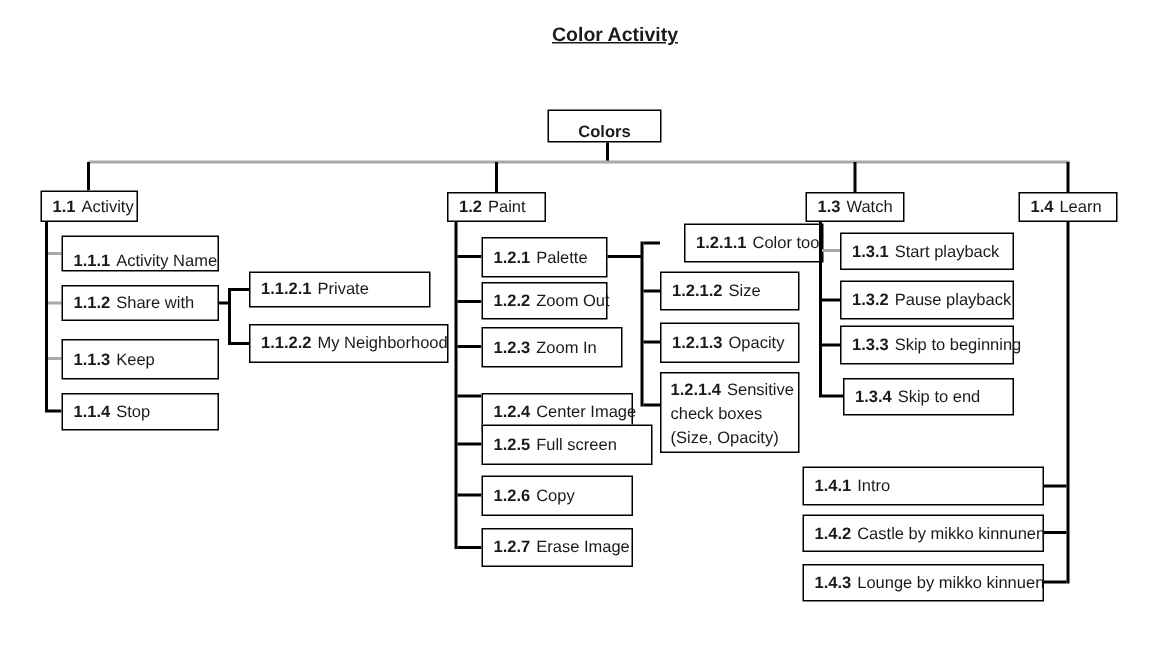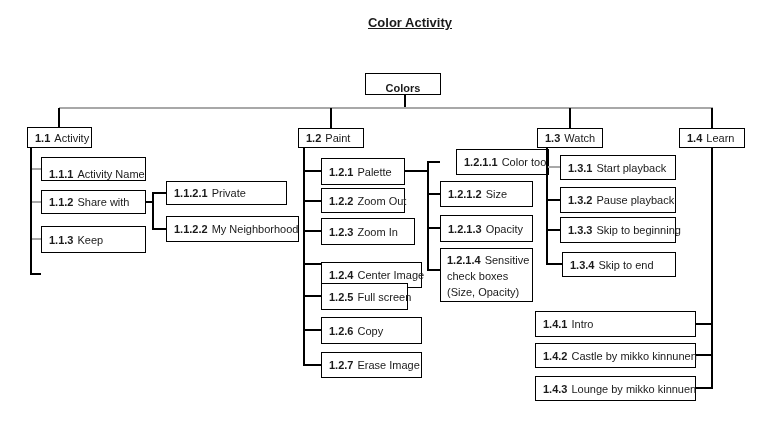--- a/index.html
+++ b/index.html
@@ -58,20 +58,24 @@
     <span>Activity Name</span>
   </div>
   <div class="box" style="left:41px; top:190px; width:105px; height:24px;">
     <span class="num">1.1.2</span>
     <span>Share with</span>
   </div>
   <div class="box" style="left:41px; top:226px; width:105px; height:27px;">
     <span class="num">1.1.3</span>
     <span>Keep</span>
   </div>
+  <div class="box" style="left:41px; top:262px; width:105px; height:25px;">
+    <span class="num">1.1.4</span>
+    <span>Stop</span>
+  </div>
 
   <div class="ln" style="left:146px; top:201px; width:7px;  height:2px;"></div>
   <div class="ln" style="left:152px; top:192px; width:2px;  height:38px;"></div>
   <div class="ln" style="left:154px; top:192px; width:12px; height:2px;"></div>
   <div class="ln" style="left:154px; top:228px; width:12px; height:2px;"></div>
 
   <div class="box" style="left:166px; top:181px; width:121px; height:24px;">
     <span class="num">1.1.2.1</span>
     <span>Private</span>
   </div>
@@ -102,21 +106,21 @@
     <span>Zoom Out</span>
   </div>
   <div class="box" style="left:321px; top:218px; width:94px; height:27px;">
     <span class="num">1.2.3</span>
     <span>Zoom In</span>
   </div>
   <div class="box" style="left:321px; top:262px; width:101px; height:26px;">
     <span class="num">1.2.4</span>
     <span>Center Image</span>
   </div>
-  <div class="box" style="left:321px; top:283px; width:87px; height:27px;">
+  <div class="box" style="left:321px; top:283px; width:114px; height:27px;">
     <span class="num">1.2.5</span>
     <span>Full screen</span>
   </div>
   <div class="box" style="left:321px; top:317px; width:101px; height:27px;">
     <span class="num">1.2.6</span>
     <span>Copy</span>
   </div>
   <div class="box" style="left:321px; top:352px; width:101px; height:26px;">
     <span class="num">1.2.7</span>
     <span>Erase Image</span>

